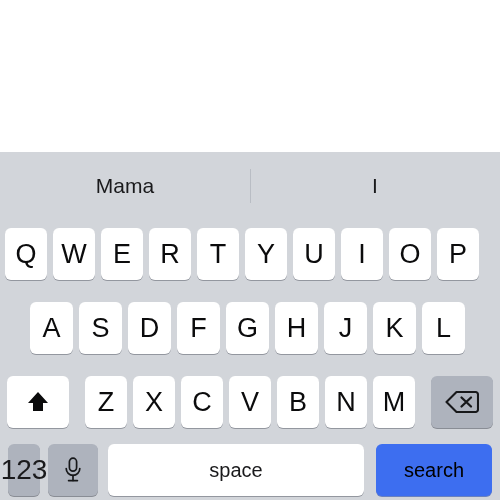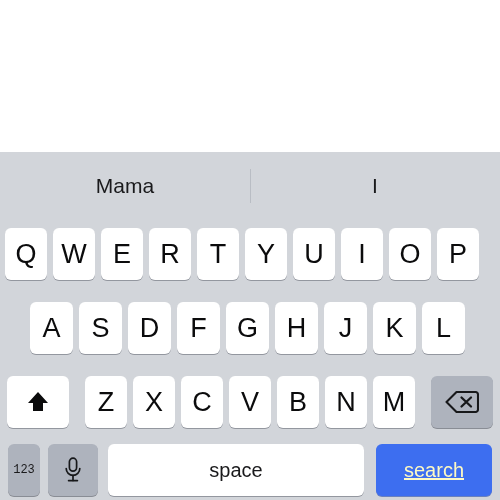--- a/index.html
+++ b/index.html
@@ -99,42 +99,40 @@
   #row-2 .letter-key { width: 43px; margin: 0 3px; }
   #row-3 .letter-key { width: 42px; margin: 0 3px; }
 
   .key-gray {
     background: #aeb3bd;
     box-shadow: 0 1px 0 rgba(124,128,136,0.85);
   }
   .key-blue {
     background: #3d6ef0;
     box-shadow: 0 1px 0 rgba(60,92,180,0.7);
-    color: #fef9c3;
-    text-decoration: underline;
+    color: #000000;
   }
 
   
   #shift-key {
     width: 62px;
     margin: 0 3px 0 4px;
   }
   #backspace-key {
     width: 62px;
     margin: 0 4px 0 3px;
   }
   #row-3 .row3-spacer { flex: 1 1 auto; }
 
   
   #numeric-key {
     width: 32px;
     margin: 0 4px 0 4px;
-    font-size: 12px;
+    font-size: 28px;
     color: #1a1a1c;
-    font-family: Liberation Mono, monospace;
   }
   #dictation-key {
     width: 50px;
     margin: 0 4px;
   }
   #space-key {
     flex: 1 1 auto;
     margin: 16px 6px;
     font-size: 20px;
     color: #19191b;

